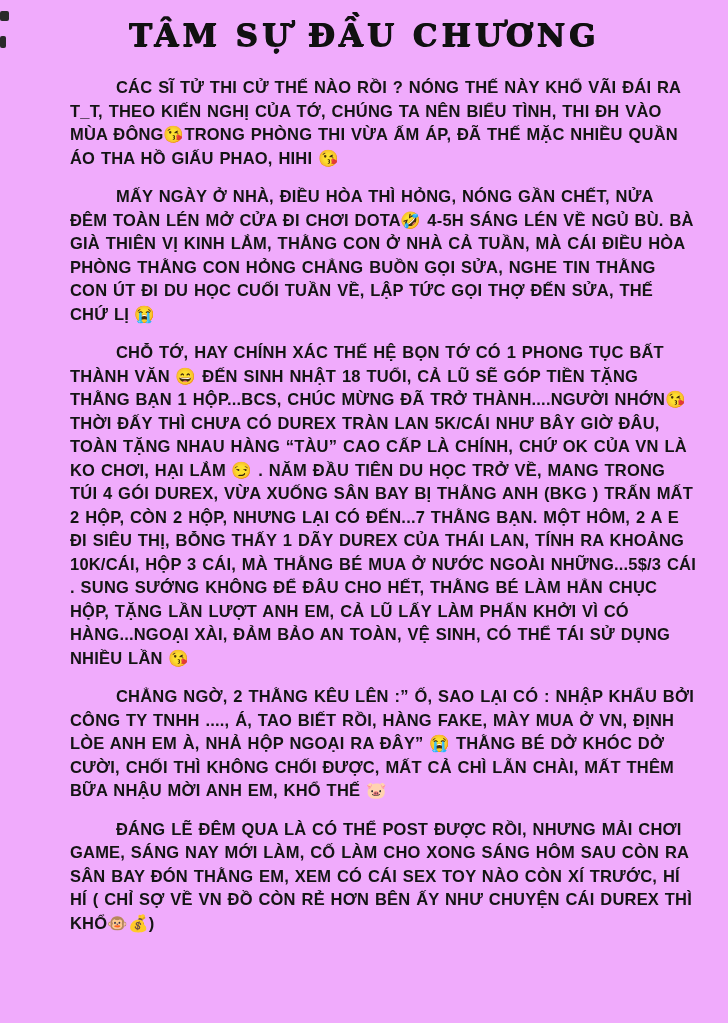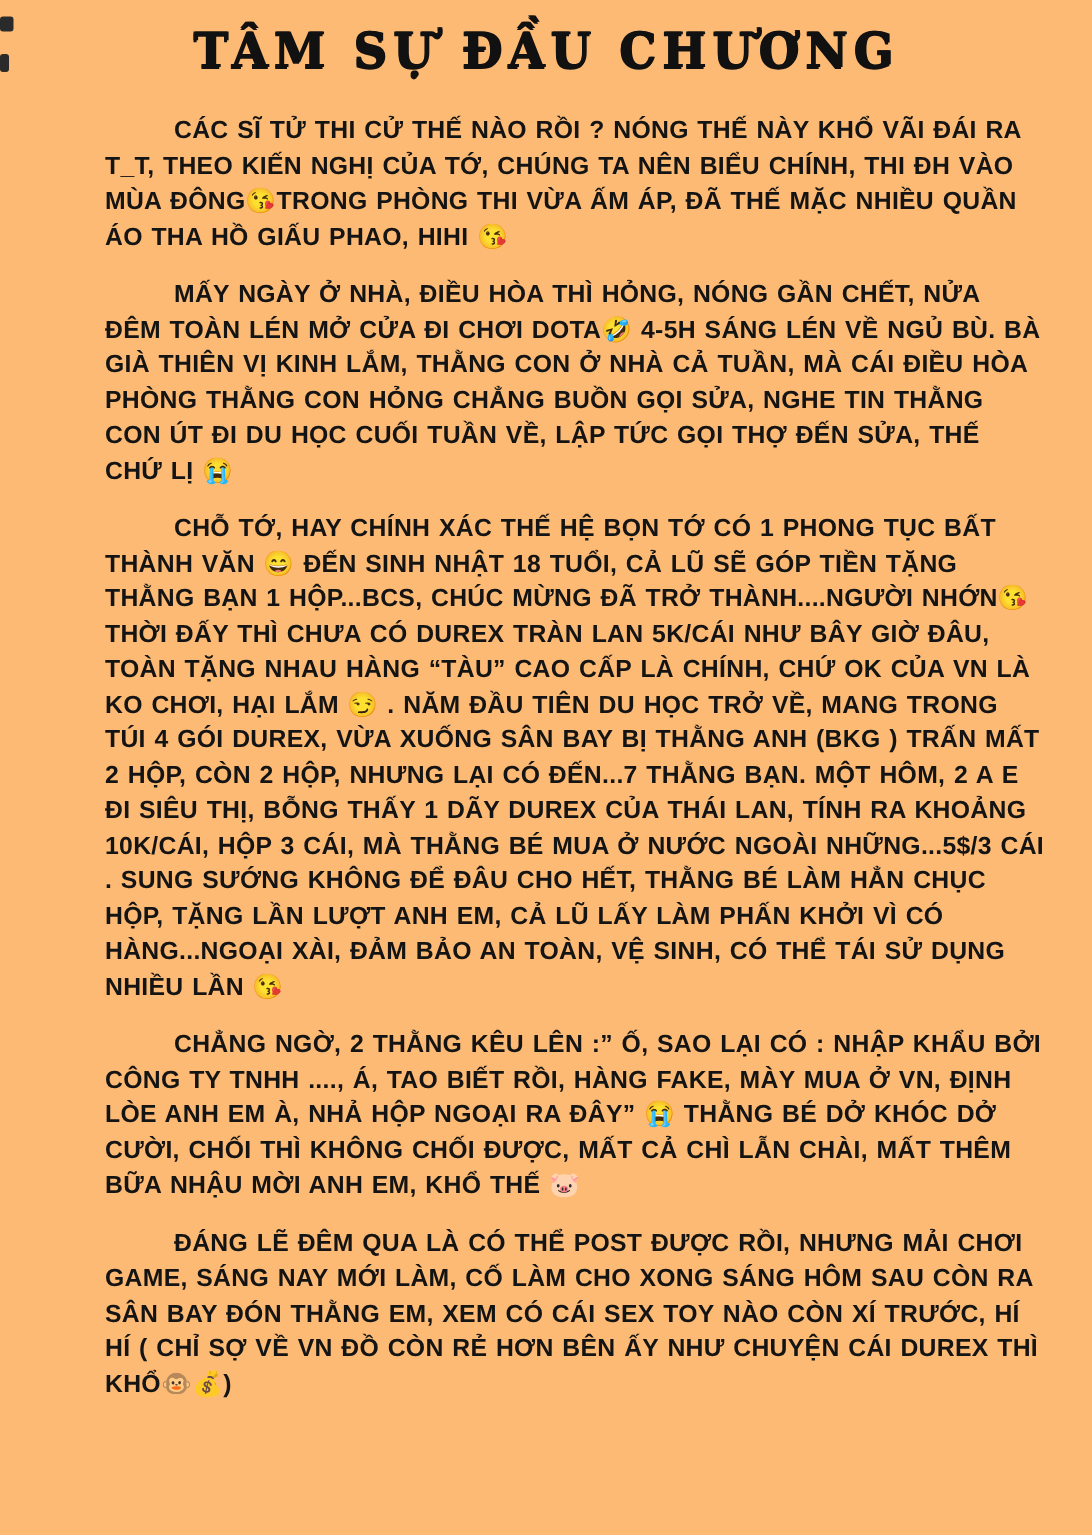--- a/index.html
+++ b/index.html
@@ -5,21 +5,21 @@
   html,body{margin:0;padding:0;}
   body{
     width:728px;height:1023px;
     background:#f7f7f6;
     font-family:"Liberation Sans", sans-serif;
     overflow:hidden;
   }
   .page{
     position:relative;
     width:728px;height:1023px;
-    background:#fdba74;
+    background:#f0abfc;
     color:#141414;
     box-sizing:border-box;
   }
   .scan-artifact{
     position:absolute;left:0;
     background:#2a2a2a;border-radius:2px;
   }
   .scan-artifact.a1{top:11px;width:9px;height:10px;}
   .scan-artifact.a2{top:36px;width:6px;height:12px;}
   h1.title{
@@ -53,21 +53,21 @@
 <body>
 
 <div class="page">
 
   <div class="scan-artifact a1"></div>
   <div class="scan-artifact a2"></div>
 
   <h1 class="title">TÂM SỰ ĐẦU CHƯƠNG</h1>
 
   <div class="content">
-    <p>CÁC SĨ TỬ THI CỬ THẾ NÀO RỒI ? NÓNG THẾ NÀY KHỔ VÃI ĐÁI RA T_T, THEO KIẾN NGHỊ CỦA TỚ, CHÚNG TA NÊN BIỂU CHÍNH, THI ĐH VÀO MÙA ĐÔNG😘TRONG PHÒNG THI VỪA ẤM ÁP, ĐÃ THẾ MẶC NHIỀU QUẦN ÁO THA HỒ GIẤU PHAO, HIHI 😘</p>
+    <p>CÁC SĨ TỬ THI CỬ THẾ NÀO RỒI ? NÓNG THẾ NÀY KHỔ VÃI ĐÁI RA T_T, THEO KIẾN NGHỊ CỦA TỚ, CHÚNG TA NÊN BIỂU TÌNH, THI ĐH VÀO MÙA ĐÔNG😘TRONG PHÒNG THI VỪA ẤM ÁP, ĐÃ THẾ MẶC NHIỀU QUẦN ÁO THA HỒ GIẤU PHAO, HIHI 😘</p>
     <p>MẤY NGÀY Ở NHÀ, ĐIỀU HÒA THÌ HỎNG, NÓNG GẦN CHẾT, NỬA ĐÊM TOÀN LÉN MỞ CỬA ĐI CHƠI DOTA🤣 4-5H SÁNG LÉN VỀ NGỦ BÙ. BÀ GIÀ THIÊN VỊ KINH LẮM, THẰNG CON Ở NHÀ CẢ TUẦN, MÀ CÁI ĐIỀU HÒA PHÒNG THẰNG CON HỎNG CHẲNG BUỒN GỌI SỬA, NGHE TIN THẰNG CON ÚT ĐI DU HỌC CUỐI TUẦN VỀ, LẬP TỨC GỌI THỢ ĐẾN SỬA, THẾ CHỨ LỊ 😭</p>
     <p>CHỖ TỚ, HAY CHÍNH XÁC THẾ HỆ BỌN TỚ CÓ 1 PHONG TỤC BẤT THÀNH VĂN 😄 ĐẾN SINH NHẬT 18 TUỔI, CẢ LŨ SẼ GÓP TIỀN TẶNG THẰNG BẠN 1 HỘP...BCS, CHÚC MỪNG ĐÃ TRỞ THÀNH....NGƯỜI NHỚN😘THỜI ĐẤY THÌ CHƯA CÓ DUREX TRÀN LAN 5K/CÁI NHƯ BÂY GIỜ ĐÂU, TOÀN TẶNG NHAU HÀNG “TÀU” CAO CẤP LÀ CHÍNH, CHỨ OK CỦA VN LÀ KO CHƠI, HẠI LẮM 😏 . NĂM ĐẦU TIÊN DU HỌC TRỞ VỀ, MANG TRONG TÚI 4 GÓI DUREX, VỪA XUỐNG SÂN BAY BỊ THẰNG ANH (BKG ) TRẤN MẤT 2 HỘP, CÒN 2 HỘP, NHƯNG LẠI CÓ ĐẾN...7 THẰNG BẠN. MỘT HÔM, 2 A E ĐI SIÊU THỊ, BỖNG THẤY 1 DÃY DUREX CỦA THÁI LAN, TÍNH RA KHOẢNG 10K/CÁI, HỘP 3 CÁI, MÀ THẰNG BÉ MUA Ở NƯỚC NGOÀI NHỮNG...5$/3 CÁI . SUNG SƯỚNG KHÔNG ĐỂ ĐÂU CHO HẾT, THẰNG BÉ LÀM HẲN CHỤC HỘP, TẶNG LẦN LƯỢT ANH EM, CẢ LŨ LẤY LÀM PHẤN KHỞI VÌ CÓ HÀNG...NGOẠI XÀI, ĐẢM BẢO AN TOÀN, VỆ SINH, CÓ THỂ TÁI SỬ DỤNG NHIỀU LẦN 😘</p>
     <p>CHẲNG NGỜ, 2 THẰNG KÊU LÊN :” Ố, SAO LẠI CÓ : NHẬP KHẨU BỞI CÔNG TY TNHH ...., Á, TAO BIẾT RỒI, HÀNG FAKE, MÀY MUA Ở VN, ĐỊNH LÒE ANH EM À, NHẢ HỘP NGOẠI RA ĐÂY” 😭 THẰNG BÉ DỞ KHÓC DỞ CƯỜI, CHỐI THÌ KHÔNG CHỐI ĐƯỢC, MẤT CẢ CHÌ LẪN CHÀI, MẤT THÊM BỮA NHẬU MỜI ANH EM, KHỔ THẾ 🐷</p>
     <p>ĐÁNG LẼ ĐÊM QUA LÀ CÓ THỂ POST ĐƯỢC RỒI, NHƯNG MẢI CHƠI GAME, SÁNG NAY MỚI LÀM, CỐ LÀM CHO XONG SÁNG HÔM SAU CÒN RA SÂN BAY ĐÓN THẰNG EM, XEM CÓ CÁI SEX TOY NÀO CÒN XÍ TRƯỚC, HÍ HÍ ( CHỈ SỢ VỀ VN ĐỒ CÒN RẺ HƠN BÊN ẤY NHƯ CHUYỆN CÁI DUREX THÌ KHỔ🐵💰)</p>
 
   </div>
 
 </div>
 
 </body></html>

